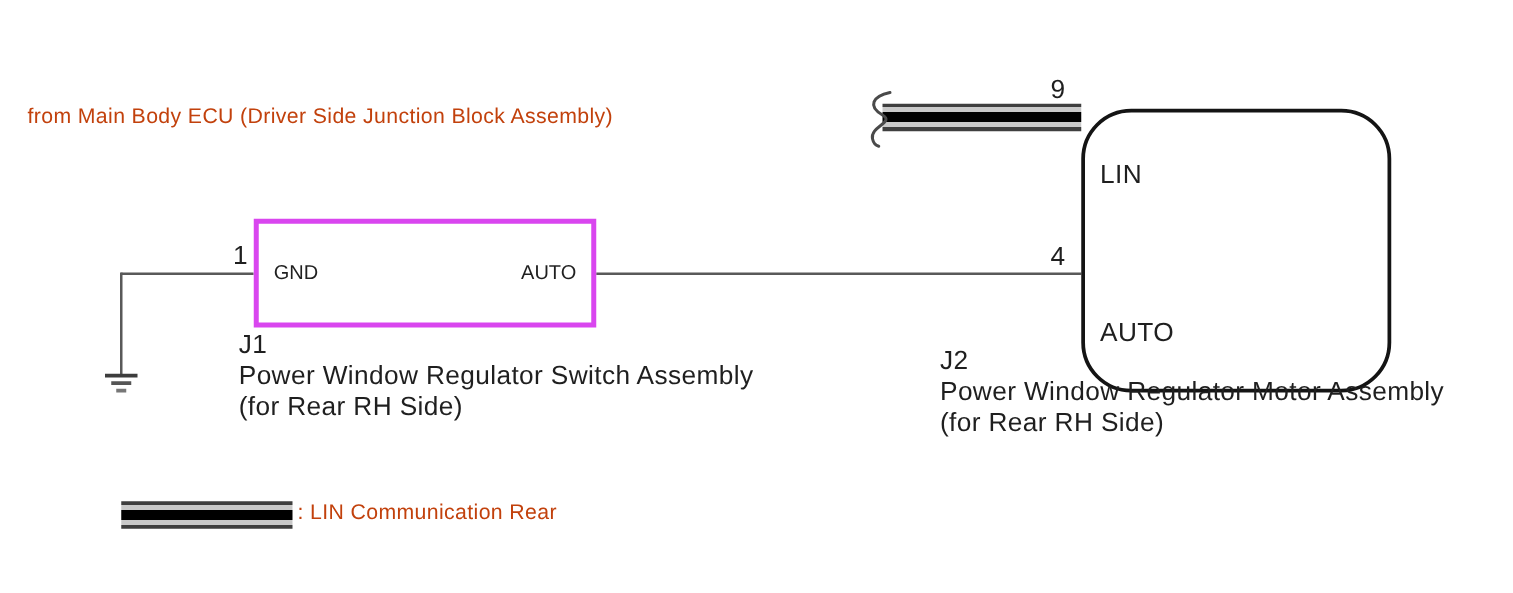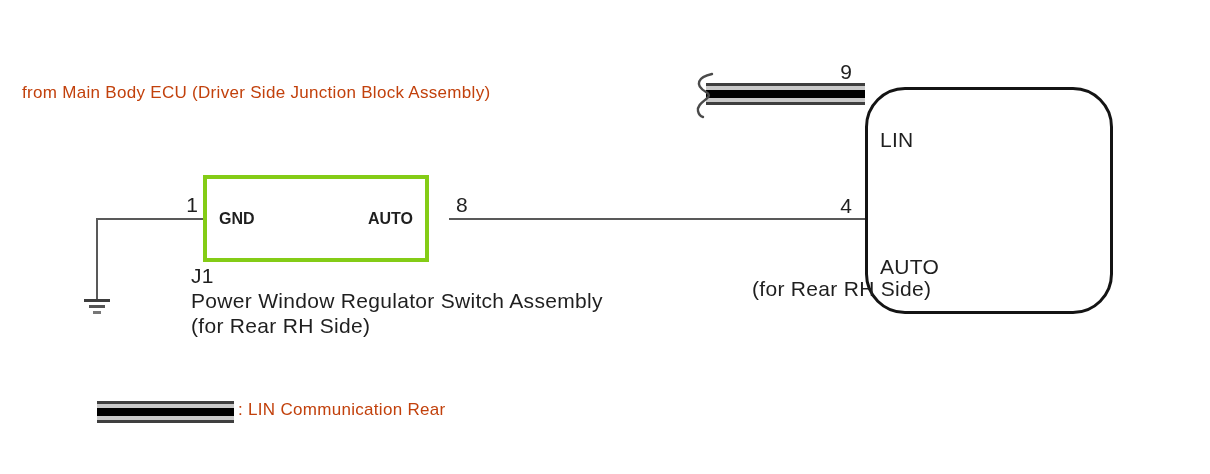--- a/index.html
+++ b/index.html
@@ -49,27 +49,26 @@
       #3f3f3f 19px, #3f3f3f 22px
     );
   }
   .box{
     position:absolute;
     box-sizing:border-box;
     background:#ffffff;
   }
   #switch-box{
     left:203px; top:175px;
-    width:226px; height:87px;
-    border:4px solid #84cc16;
+    width:274px; height:87px;
+    border:4px solid #d946ef;
     display:flex;
     align-items:center;
     justify-content:space-between;
     padding:0 12px;
-    font-weight:bold;
   }
   #motor-box{
     left:865px; top:43px;
     width:248px; height:227px;
     border:3px solid #141414;
     border-radius:40px;
     margin-top:44px;
   }
   #motor-box .inner-label{
     position:absolute;
@@ -121,19 +120,21 @@
     <span class="inner-label" style="left:12px; top:165px;">AUTO</span>
   </div>
 
   <div class="caption" style="left:148px; top:263px;margin-left:43px;">
     <div>J1</div>
     <div>Power Window Regulator Switch Assembly</div>
     <div>(for Rear RH Side)</div>
   </div>
 
   <div class="caption" style="left:752px; top:276px;">
+    <div>J2</div>
+    <div>Power Window Regulator Motor Assembly</div>
     <div>(for Rear RH Side)</div>
   </div>
 
   <div class="lin-stripe" style="left:97px; top:401px; width:137px;"></div>
   <div class="txt" style="left:238px; top:400px;">: LIN Communication Rear</div>
 
 </div>
 
 </body></html>

